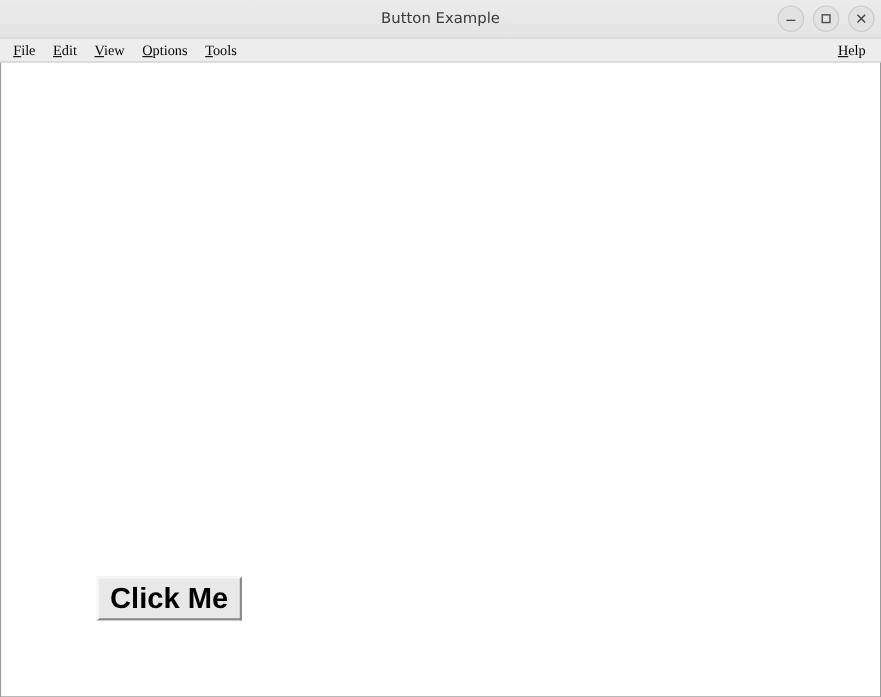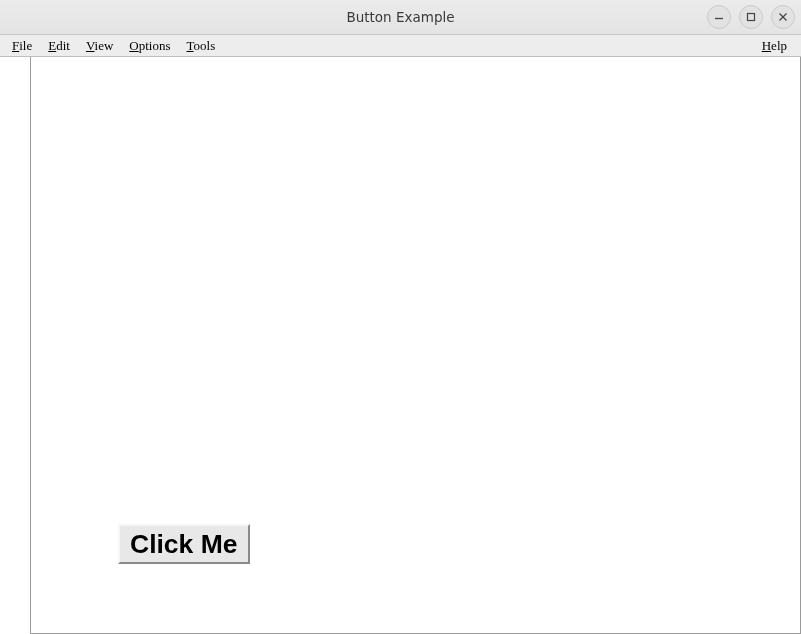--- a/index.html
+++ b/index.html
@@ -87,21 +87,20 @@
       margin-left: auto;
       padding-right: 2px;
     }
     .content-area {
       flex: 1;
       position: relative;
       background: #ffffff;
       border-left: 1px solid #9a9a9a;
       border-right: 1px solid #9a9a9a;
       border-bottom: 1px solid #9a9a9a;
-      margin-left: 30px;
     }
     .click-button {
       position: absolute;
       left: 87px;
       top: 467px;
       padding: 3px 10px 3px 10px;
       background: #e8e8e8;
       border-top: 2px solid #f6f6f6;
       border-left: 2px solid #f6f6f6;
       border-right: 2px solid #8a8a8a;

